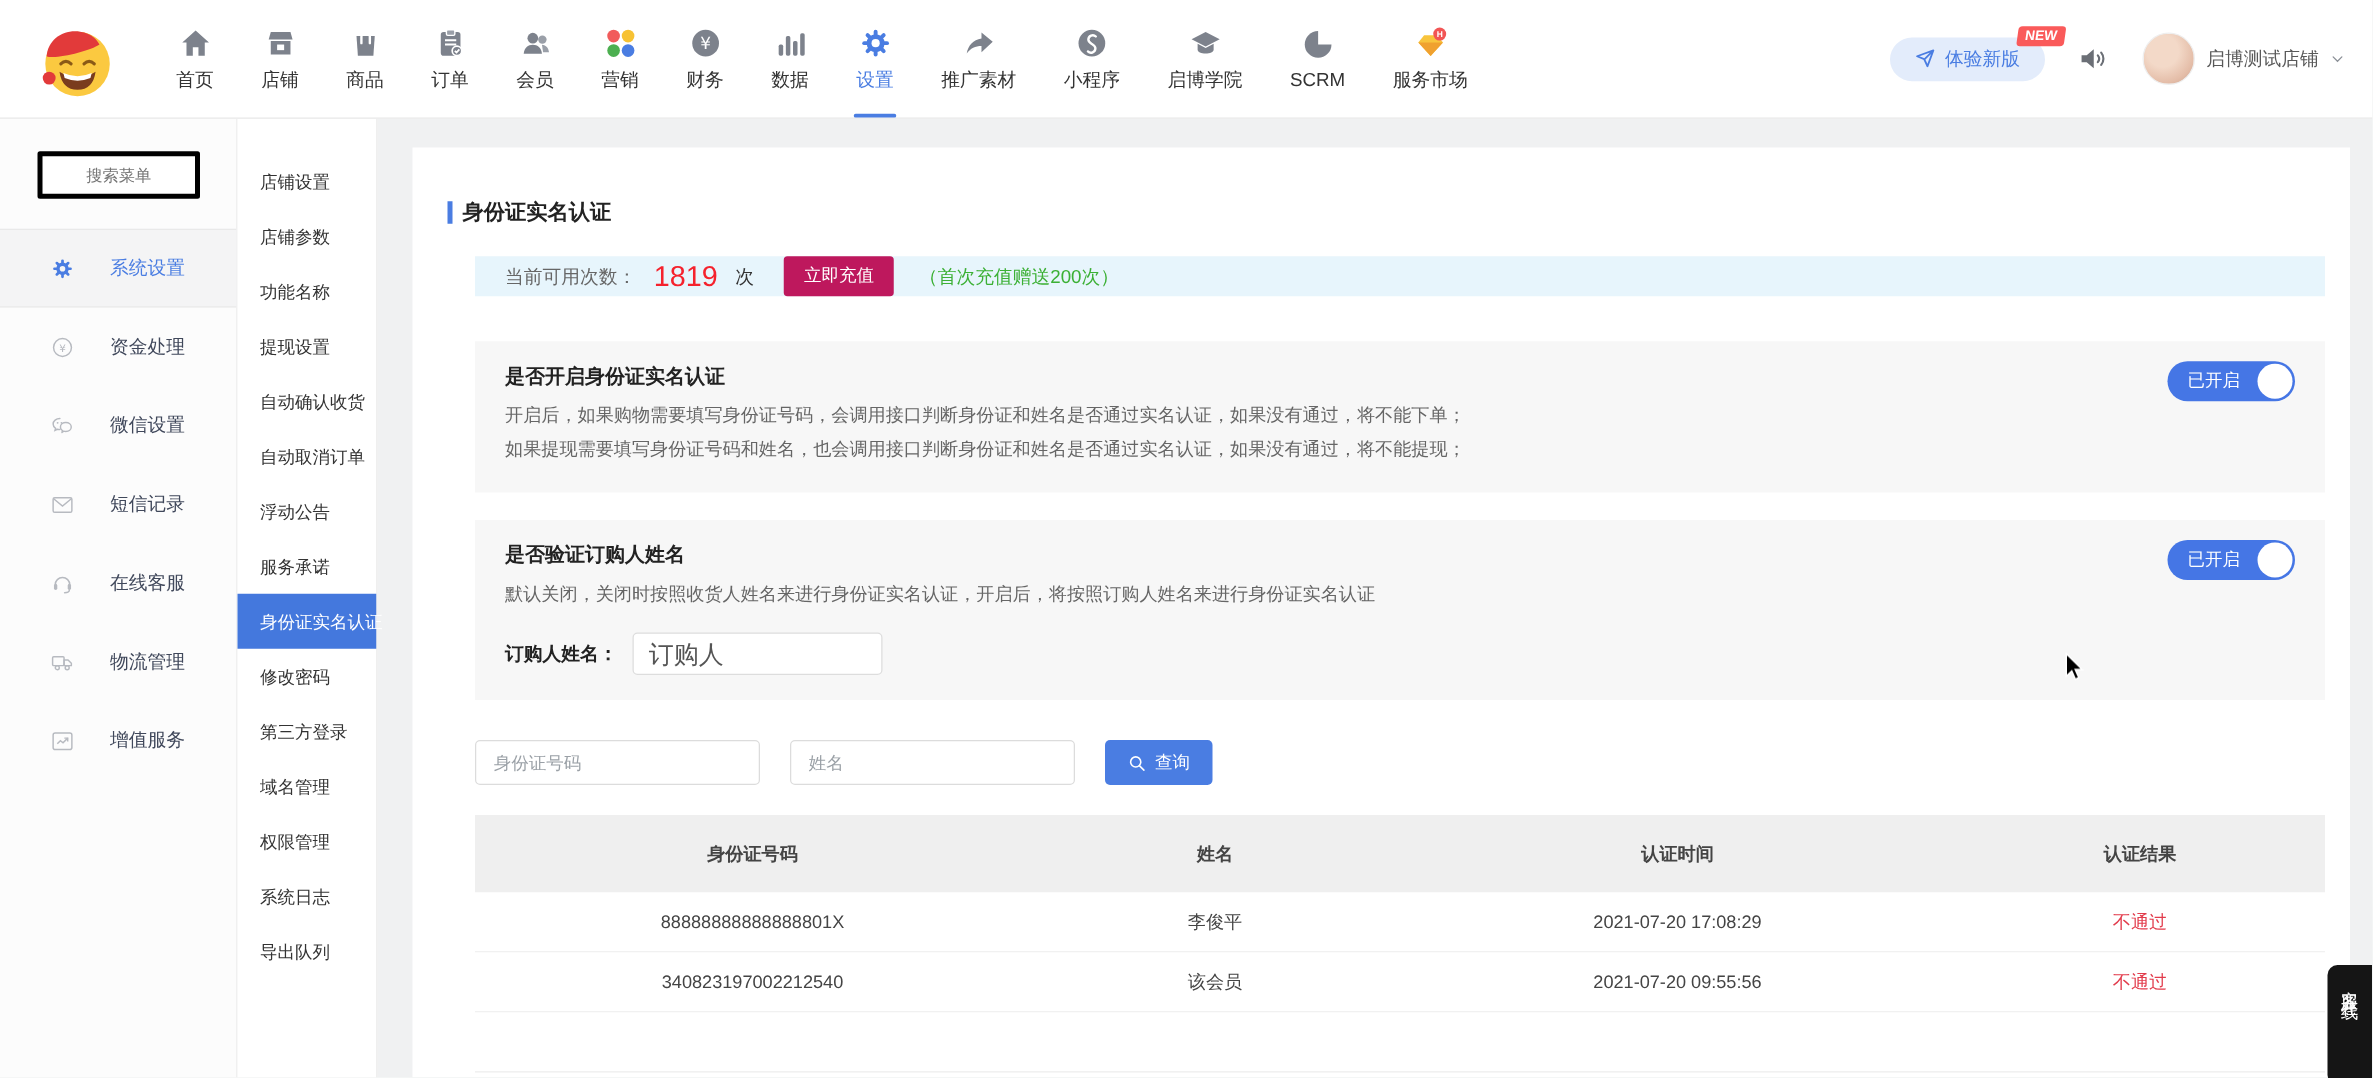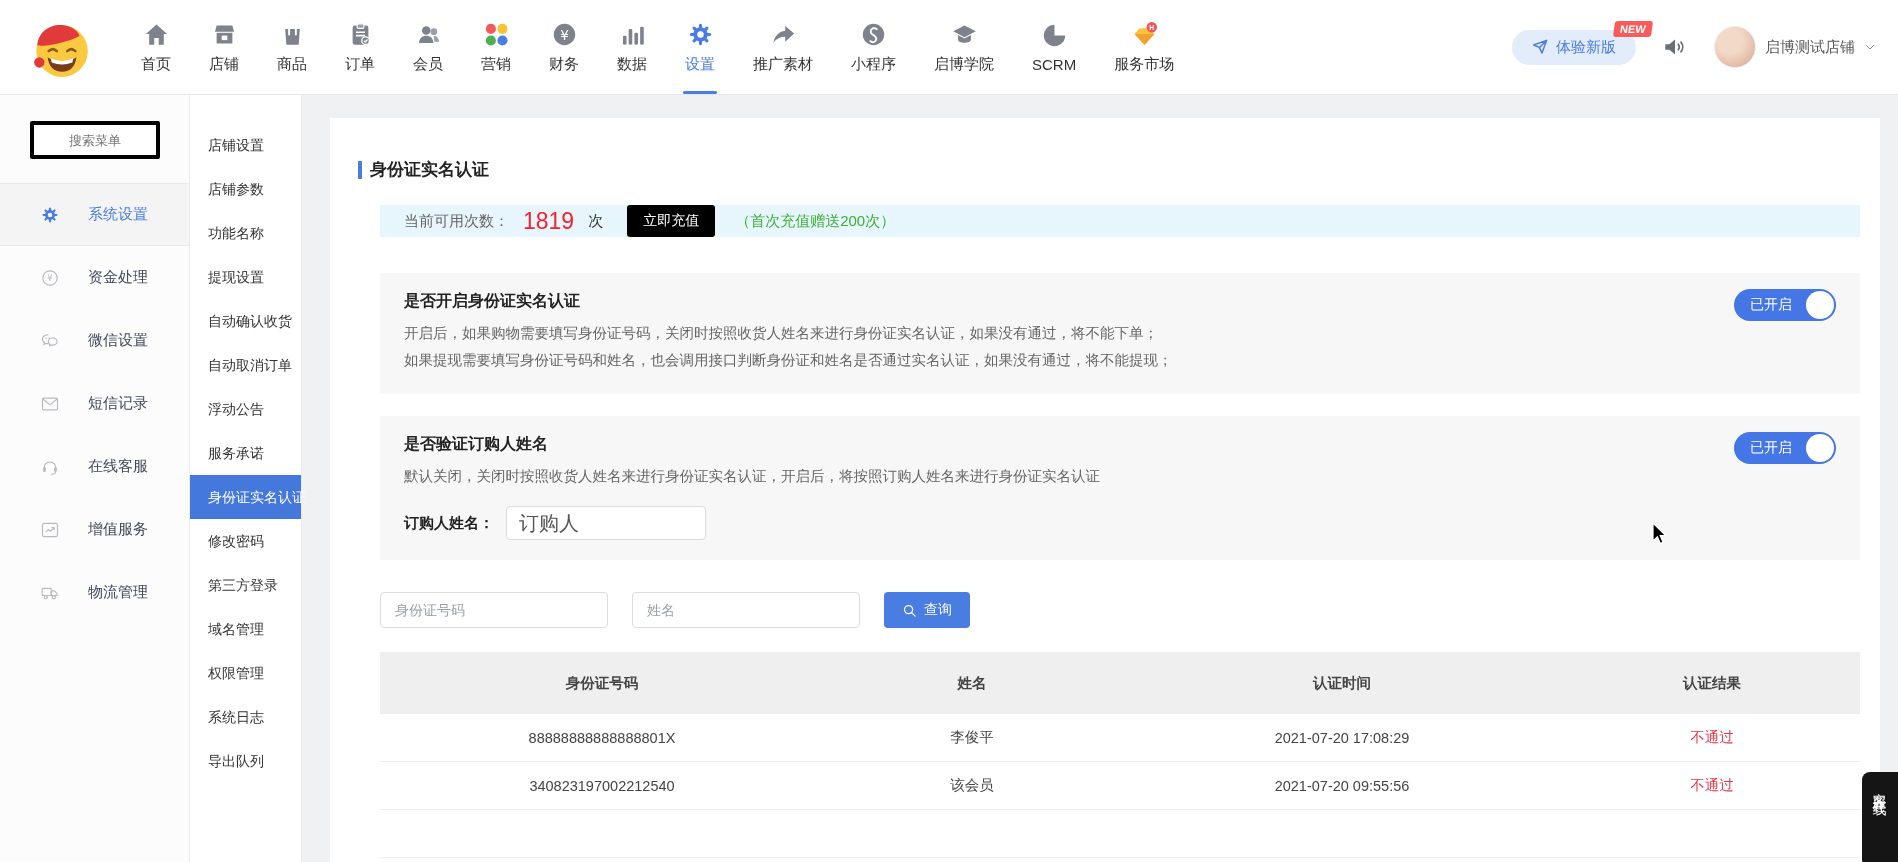--- a/index.html
+++ b/index.html
@@ -54,21 +54,21 @@
   .panel { background:#fff; height:100%; padding:40px 20px 0 28px; }
   .page-title { display:flex; align-items:center; gap:8px; font-size:17px; font-weight:bold; color:#222; }
   .title-bar { width:4px; height:18px; background:#4a7de2; }
   .content { margin-left:22px; margin-right:0; }
 
   .quota-bar { margin-top:24px; height:32px; background:#e7f5fc; display:flex; align-items:center;
     padding-left:24px; gap:10px; }
   .quota-label { font-size:15px; color:#666; }
   .quota-count { font-size:23px; color:#f5222d; margin:0 4px; }
   .quota-unit { font-size:15px; color:#333; margin-right:14px; }
-  .recharge-btn { background:#000000; color:#fff; border:none; font-size:14px; padding:7px 16px;
+  .recharge-btn { background:#be185d; color:#fff; border:none; font-size:14px; padding:7px 16px;
     border-radius:3px; cursor:pointer; font-family:Liberation Sans, sans-serif; }
   .quota-note { font-size:15px; color:#3cb035; margin-left:10px; }
 
   .gray-section { position:relative; margin-top:36px; background:#f7f7f7; padding:18px 24px 20px 24px; }
   .gray-section.second { margin-top:22px; }
   .sec-title { font-size:16px; font-weight:bold; color:#222; margin-bottom:8px; }
   .sec-line { font-size:14.5px; color:#666; line-height:27px; }
   .toggle { position:absolute; right:24px; top:16px; width:102px; height:32px; background:#4576e5;
     border-radius:16px; display:flex; align-items:center; cursor:pointer; }
   .toggle .t-label { color:#fff; font-size:14px; margin-left:16px; }
@@ -300,34 +300,34 @@
       <svg class="sico" viewBox="0 0 24 24">
           <path d="M5 13a7 7 0 0 1 14 0" stroke="#b7bac0" stroke-width="1.4" fill="none"></path>
           <rect x="3.8" y="12" width="3.2" height="6" rx="1.6" fill="#b7bac0"></rect>
           <rect x="17" y="12" width="3.2" height="6" rx="1.6" fill="#b7bac0"></rect>
           <path d="M18.6 18c0 1.6-2 2.6-4.6 2.6" stroke="#b7bac0" stroke-width="1.4" fill="none" stroke-linecap="round"></path>
         </svg>
       <span>在线客服</span>
     </div>
     <div class="side-item">
       <svg class="sico" viewBox="0 0 24 24">
-          <rect x="3" y="4" width="18" height="16" rx="2" stroke="#b7bac0" stroke-width="1.4" fill="none"></rect>
-          <path d="M7 14.5l3-3 2.5 2 4.5-4.5" stroke="#b7bac0" stroke-width="1.4" fill="none"></path>
-          <path d="M13.8 9h3.2v3.2" stroke="#b7bac0" stroke-width="1.4" fill="none"></path>
-        </svg>
-      <span>增值服务</span>
-    </div>
-    <div class="side-item">
-      <svg class="sico" viewBox="0 0 24 24">
           <rect x="2.5" y="6.5" width="11" height="8.5" rx="1" stroke="#b7bac0" stroke-width="1.4" fill="none"></rect>
           <path d="M13.5 9.5h3.8l3.2 3.2V15h-7z" stroke="#b7bac0" stroke-width="1.4" fill="none" stroke-linejoin="round"></path>
           <circle cx="7" cy="17" r="1.9" stroke="#b7bac0" stroke-width="1.4" fill="none"></circle>
           <circle cx="16.5" cy="17" r="1.9" stroke="#b7bac0" stroke-width="1.4" fill="none"></circle>
         </svg>
       <span>物流管理</span>
+    </div>
+    <div class="side-item">
+      <svg class="sico" viewBox="0 0 24 24">
+          <rect x="3" y="4" width="18" height="16" rx="2" stroke="#b7bac0" stroke-width="1.4" fill="none"></rect>
+          <path d="M7 14.5l3-3 2.5 2 4.5-4.5" stroke="#b7bac0" stroke-width="1.4" fill="none"></path>
+          <path d="M13.8 9h3.2v3.2" stroke="#b7bac0" stroke-width="1.4" fill="none"></path>
+        </svg>
+      <span>增值服务</span>
     </div>
   </div>
 
   <div class="submenu">
     <div class="sub-item">店铺设置</div>
     <div class="sub-item">店铺参数</div>
     <div class="sub-item">功能名称</div>
     <div class="sub-item">提现设置</div>
     <div class="sub-item">自动确认收货</div>
     <div class="sub-item">自动取消订单</div>
@@ -353,21 +353,21 @@
         <div class="quota-bar">
           <span class="quota-label">当前可用次数：</span>
           <span class="quota-count">1819</span>
           <span class="quota-unit">次</span>
           <button class="recharge-btn">立即充值</button>
           <span class="quota-note">（首次充值赠送200次）</span>
         </div>
 
         <div class="gray-section">
           <div class="sec-title">是否开启身份证实名认证</div>
-          <div class="sec-line">开启后，如果购物需要填写身份证号码，关闭时按照收货人姓名来进行身份证实名认证，如果没有通过，将不能下单；</div>
+          <div class="sec-line">开启后，如果购物需要填写身份证号码，会调用接口判断身份证和姓名是否通过实名认证，如果没有通过，将不能下单；</div>
           <div class="sec-line">如果提现需要填写身份证号码和姓名，也会调用接口判断身份证和姓名是否通过实名认证，如果没有通过，将不能提现；</div>
           <div class="toggle">
             <span class="t-label">已开启</span>
             <span class="knob"></span>
           </div>
         </div>
 
         <div class="gray-section second">
           <div class="sec-title">是否验证订购人姓名</div>
           <div class="sec-line">默认关闭，关闭时按照收货人姓名来进行身份证实名认证，开启后，将按照订购人姓名来进行身份证实名认证</div>

